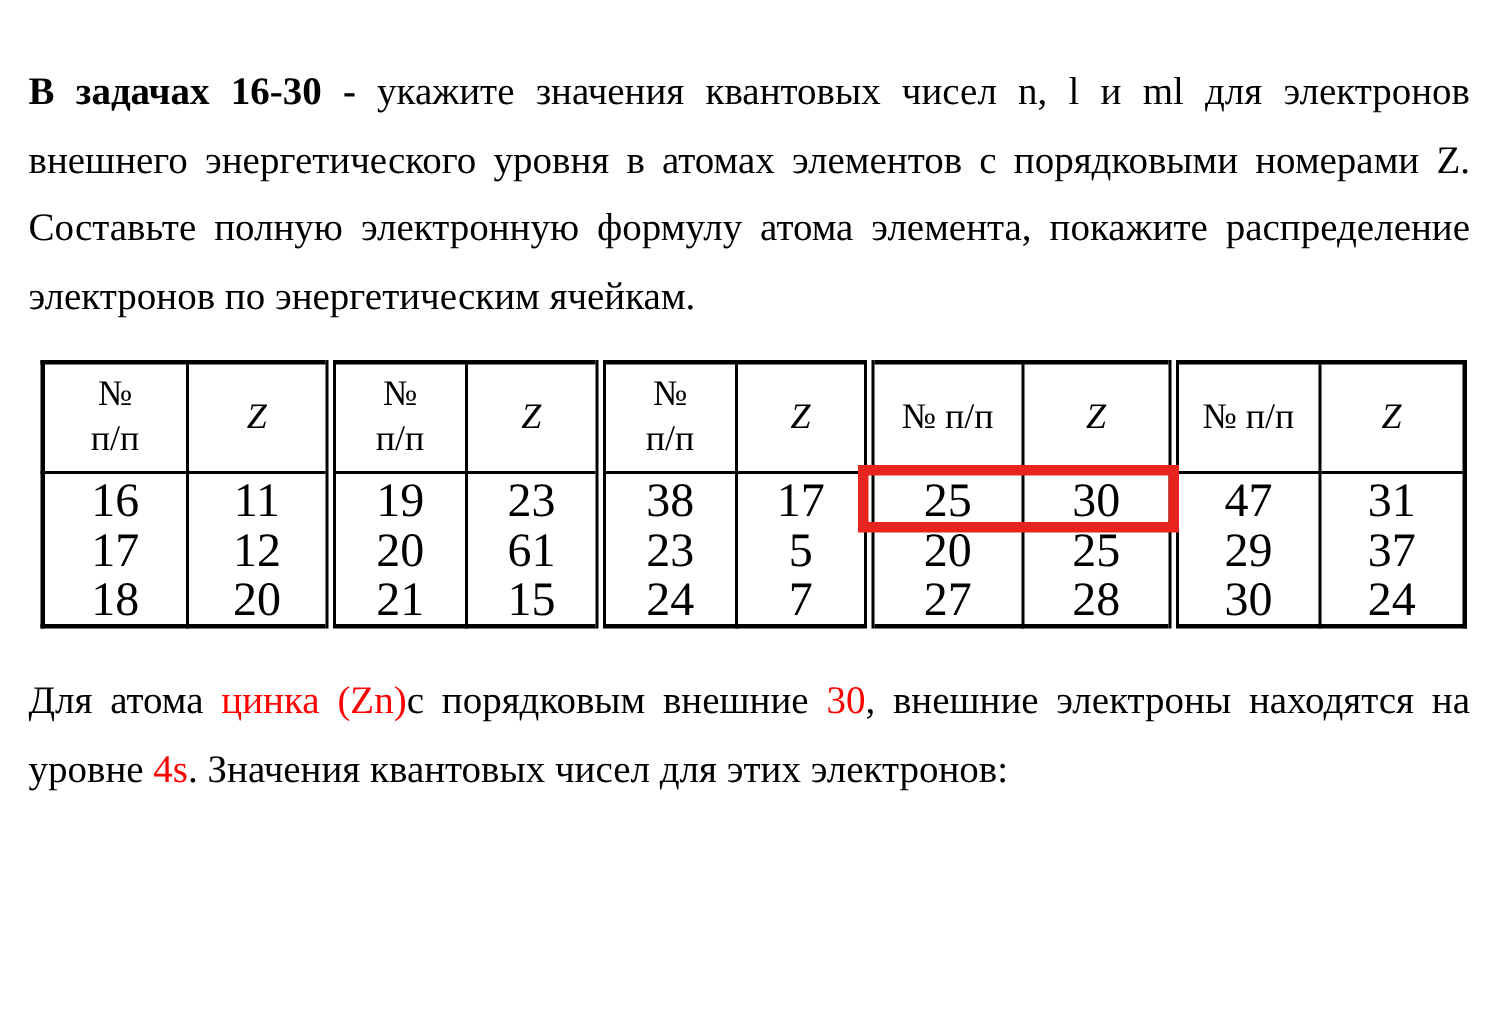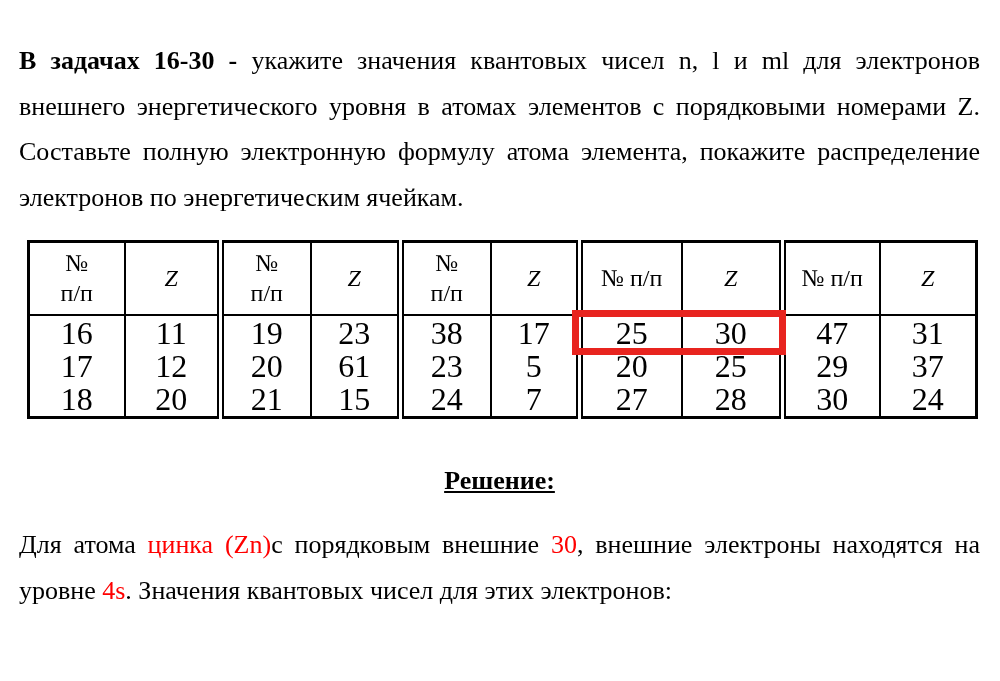--- a/index.html
+++ b/index.html
@@ -149,18 +149,17 @@
           <div class="num">31</div>
           <div class="num">37</div>
           <div class="num">24</div>
         </td>
       </tr>
     </tbody>
       </table>
     <div class="highlight-box"></div>
   </div>
 
-  <h2 class="solution">Решение:</h2>
 
 
   <p class="final"><span>Для атома </span><span class="red">цинка (Zn)</span><span>с порядковым внешние </span><span class="red">30</span><span>, внешние электроны находятся на уровне </span><span class="red">4s</span><span>. Значения квантовых чисел для этих электронов:</span></p>
 
 </div>
 
 </body></html>

